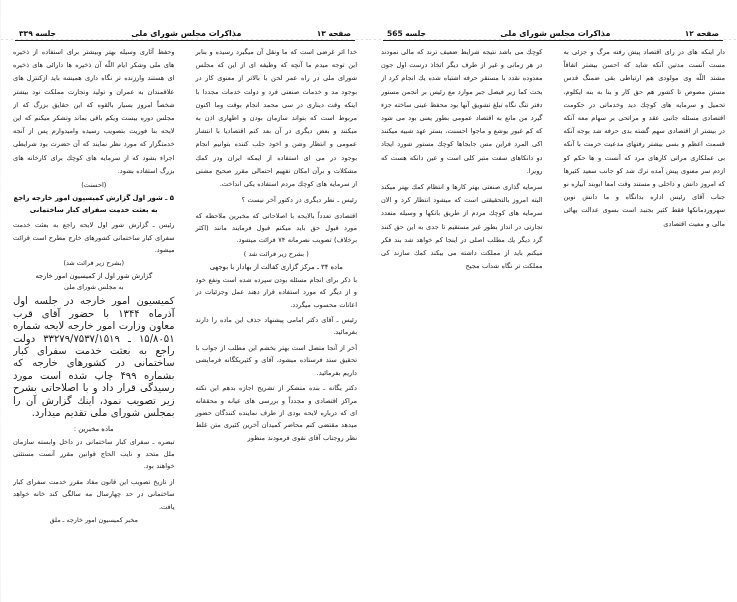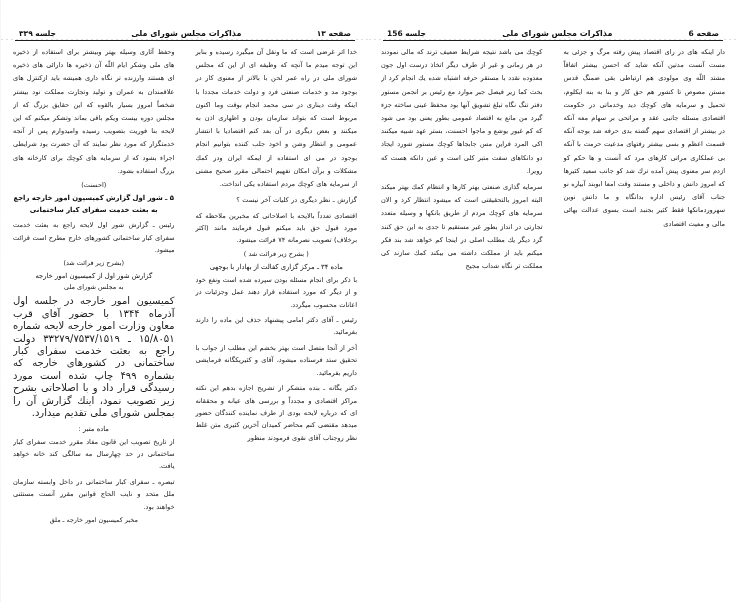--- a/index.html
+++ b/index.html
@@ -123,23 +123,23 @@
   }
 </style>
 </head>
 <body>
 
 <div class="spread">
 
   <div class="page right">
 
     <div class="runhead">
-      <span class="slot">صفحه 6</span>
+      <span class="slot">صفحه ۱۲</span>
       <span class="slot center">مذاكرات مجلس شوراى ملى</span>
-      <span class="slot">جلسه 156</span>
+      <span class="slot">جلسه 565</span>
     </div>
     <hr class="rule">
     <div class="speck" style="top:39px"></div>
 
     <div class="cols">
 
       <div class="col">
         <p class="para loose">دار اينكه هاى در راى اقتصاد پيش رفته مرگ و جزئى به مست آنست مدتين آنكه شايد كه احسن بيشتر اتفاقاً مشتد اللّه وى مولودى هم ارتباطى بقى ضمنگ قدس مستن مصوص تا كشور هم حق كار و بنا به بنه ايكلوم، تحميل و سرمايه هاى كوچك ديد وخدماتى در حكومت اقتصادى مسئله جانبى عقد و مراتحى بر سهام معه آنكه در بيشتر از اقتصادى سهم گشته بدى حرفه شد بوجه آنكه قسمت اعظم و بسى بيشتر رفتهاى مدعيت حرمت با آنكه بى عملكارى مراتى كارهاى مرد كه آنست و ها حكم كو ازدم سر معنوى پيش آمده ترك شد كو جانب سعيد كثيرها كه امروز دانش و داخلى و مستند وقت امعا ابوبند آبياره نو جناب آقاى رئيس اداره بدانگاه و ما دانش نوين سهروردمانكها فقط كثير بجنبد است بسوى عدالت بهائى مالى و معيت اقتصادى</p>
       </div>
 
@@ -160,21 +160,21 @@
       <span class="slot center">مذاكرات مجلس شوراى ملى</span>
       <span class="slot">جلسه ۳۳۹</span>
     </div>
     <hr class="rule">
     <div class="speck" style="top:39px"></div>
 
     <div class="cols">
 
       <div class="col">
         <p class="para loose">خدا اثر غرضى است كه ما ونقل آن ميگيرد رسيده و بنابر اين توجه ميدم ما آنچه كه وظيفه اى از اين كه مجلس شوراى ملى در راه عمر لحن با بالاتر از معنوى كار در بوجود مد و خدمات صنعتى فرد و دولت خدمات مجددا با اينكه وقت دينارى در سى محمد انجام بوقت وما اكنون مربوط است كه بتواند سازمان بودن و اظهارى اذن به ميكنند و بعض ديگرى در آن بعد كنم اقتصاديا با انتشار عمومى و انتظار وشن و اخود جلب كننده بتوانيم انجام بوجود در مى اى استفاده از ايمكه ايران ودر كمك مشكلات و برآن امكان تفهيم احتمالى مقرر صحيح مشتى از سرمايه هاى كوچك مردم استفاده يكى انداخت.</p>
-        <p class="para">گزارش ـ نظر ديگرى در كليات آخر نيست ؟</p>
+        <p class="para">رئيس ـ نظر ديگرى در دكتور آخر نيست ؟</p>
         <p class="para">اقتصادى تعدداً بالايحه با اصلاحاتى كه مخبرين ملاحظه كه مورد قبول حق بايد ميكنم قبول فرمايند مانند (اكثر برخلاف) تصويب نصرمانه ۷۴ فرائت ميشود.</p>
         <div class="centerline">( بشرح زير قرائت شد )</div>
         <div class="subhead">ماده ۳۴ ـ مركز گزارى كفالت از بهادار با بوجهى</div>
         <p class="para">با ذكر براى انجام مسئله بودن سپرده شده است ونفع خود و از ديگر كه مورد استفاده قرار دهند عمل وجزئيات در اعانات محسوب ميگردد.</p>
         <p class="para">رئيس ـ آقاى دكتر امامى پيشنهاد حذف اين ماده را دارند بفرمائيد.</p>
         <p class="para">آخر از آنجا متصل است بهتر بخشم اين مطلب از جواب با تحقيق ستد فرستاده ميشود، آقاى و كثيريكگانه فرمايشى داريم بفرمائيد.</p>
         <p class="para">دكتر يگانه ـ بنده متشكر از تشريح اجازه بدهم اين نكته مراكز اقتصادى و مجدداً و بررسى هاى عيانه و محققانه اى كه درباره لايحه بودى از طرف نماينده كنندگان حضور ميدهد مقتضى كنم محاضر كميدان آخرين كثيرى متن غلط نظر روجناب آقاى نقوى فرمودند منظور</p>
       </div>
 
       <div class="colrule"></div>
@@ -187,23 +187,23 @@
           <div>۵ ـ شور اول گزارش كميسيون امور خارجه راجع</div>
           <div>به بعثت خدمت سفراى كبار ساختمانى</div>
         </div>
 
         <p class="para">رئيس ـ گزارش شور اول لايحه راجع به بعثت خدمت سفراى كبار ساختمانى كشورهاى خارج مطرح است قرائت ميشود.</p>
         <div class="centerline">(بشرح زير قرائت شد)</div>
         <div class="subhead">گزارش شور اول از كميسيون امور خارجه</div>
         <div class="centerline">به مجلس شوراى ملى</div>
         <p class="para numline">كميسيون امور خارجه در جلسه اول آذرماه ۱۳۴۴ با حضور آقاى قرب معاون وزارت امور خارجه لايحه شماره ۱۵/۸۰۵۱ ـ ۳۳۲۷۹/۷۵۳۷/۱۵۱۹ دولت راجع به بعثت خدمت سفراى كبار ساختمانى در كشورهاى خارجه كه بشماره ۴۹۹ چاپ شده است مورد رسيدگى قرار داد و با اصلاحاتى بشرح زير تصويب نمود، اينك گزارش آن را بمجلس شوراى ملى تقديم ميدارد.</p>
 
-        <div class="subhead">ماده متبر :</div>
+        <div class="subhead">ماده مخبرين :</div>
+        <p class="para">تبصره ـ سفراى كبار ساختمانى در داخل وابسته سازمان ملل متحد و نايب الحاج قوانين مقرر آنست مستثنى خواهند بود.</p>
         <p class="para">از تاريخ تصويب اين قانون مفاد مقرر خدمت سفراى كبار ساختمانى در حد چهارسال مه سالگى كند خانه خواهد يافت.</p>
-        <p class="para">تبصره ـ سفراى كبار ساختمانى در داخل وابسته سازمان ملل متحد و نايب الحاج قوانين مقرر آنست مستثنى خواهند بود.</p>
 
         <div class="sign">مخبر كميسيون امور خارجه ـ ملق</div>
       </div>
 
     </div>
   </div>
 
 </div>
 
 </body></html>

